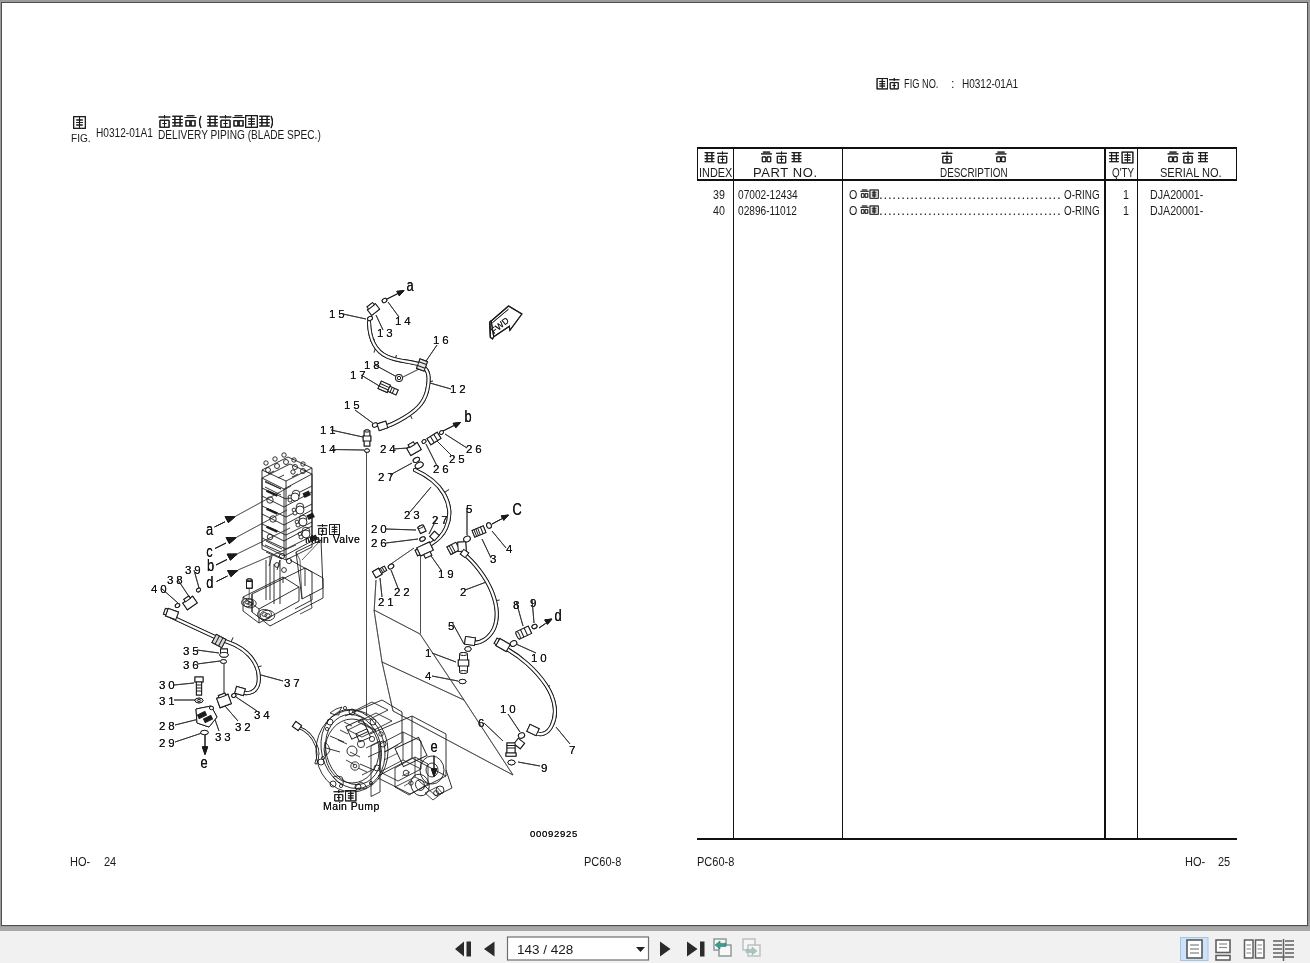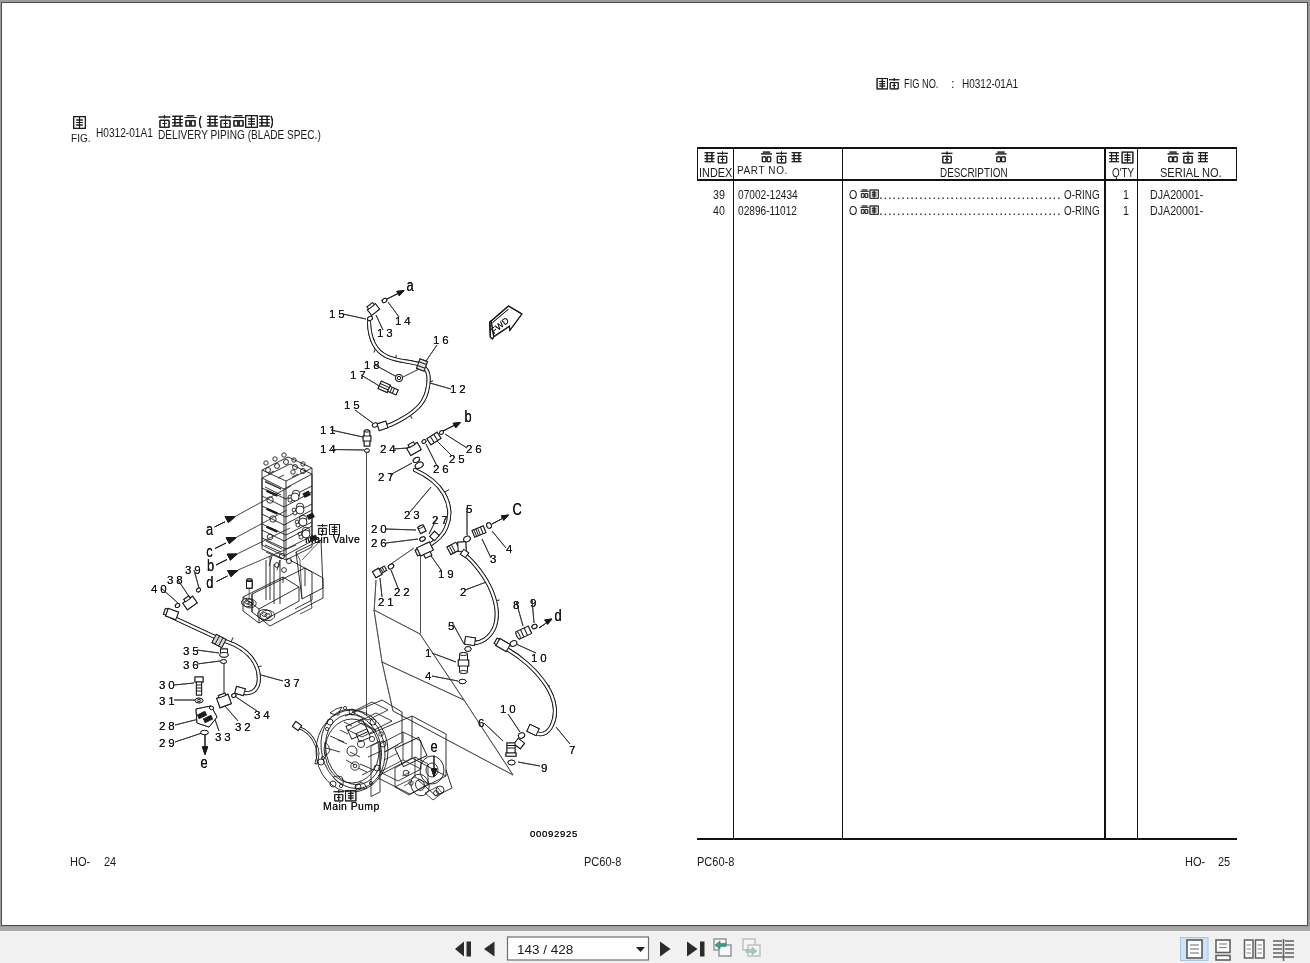--- a/index.html
+++ b/index.html
@@ -26,21 +26,21 @@
 <div class="ln" style="left:697px;top:178.6px;width:540px;height:2px"></div>
 <div class="ln" style="left:697px;top:838px;width:540px;height:2px"></div>
 <div class="ln" style="left:696.6px;top:147px;width:1.4px;height:33.6px"></div>
 <div class="ln" style="left:1235.5px;top:147px;width:1.4px;height:33.6px"></div>
 <div class="ln" style="left:733px;top:147px;width:1.4px;height:692px"></div>
 <div class="ln" style="left:842px;top:147px;width:1.4px;height:692px"></div>
 <div class="ln" style="left:1104px;top:147px;width:1.8px;height:692px"></div>
 <div class="ln" style="left:1137px;top:147px;width:1.4px;height:692px"></div>
 
 <div class="t" style="left:699px;top:164.6px;font-size:13px;transform:scaleX(.84)">INDEX</div>
-<div class="t" style="left:737px;top:164.6px;font-size:10px;letter-spacing:.6px">PART NO.</div>
+<div class="t" style="left:753px;top:164.6px;font-size:13px;letter-spacing:.6px">PART NO.</div>
 <div class="t" style="left:940px;top:164.6px;font-size:13px;transform:scaleX(.76)">DESCRIPTION</div>
 <div class="t" style="left:1112px;top:164.6px;font-size:13px;transform:scaleX(.76)">Q'TY</div>
 <div class="t" style="left:1160px;top:164.6px;font-size:13px;transform:scaleX(.85)">SERIAL NO.</div>
 
 <div class="t" style="left:713px;top:186.8px;font-size:13.5px;transform:scaleX(.79)">39</div>
 <div class="t" style="left:713px;top:202.8px;font-size:13.5px;transform:scaleX(.79)">40</div>
 <div class="t" style="left:737.5px;top:186.8px;font-size:13.5px;transform:scaleX(.75)">07002-12434</div>
 <div class="t" style="left:737.5px;top:202.8px;font-size:13.5px;transform:scaleX(.75)">02896-11012</div>
 <div class="t" style="left:849px;top:186.8px;font-size:13.5px;transform:scaleX(.79)">O</div>
 <div class="t" style="left:849px;top:202.8px;font-size:13.5px;transform:scaleX(.79)">O</div>

